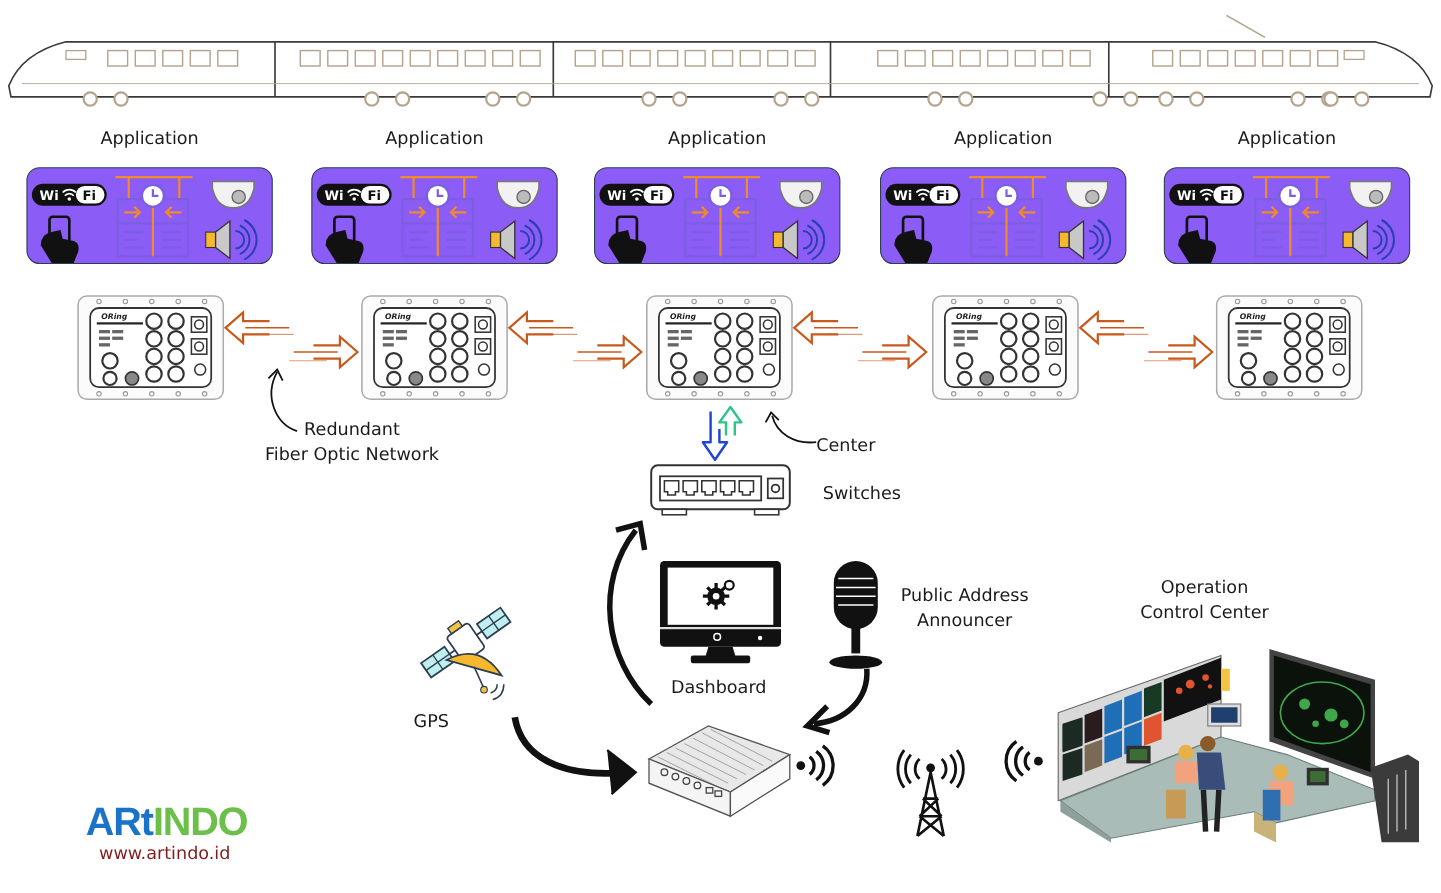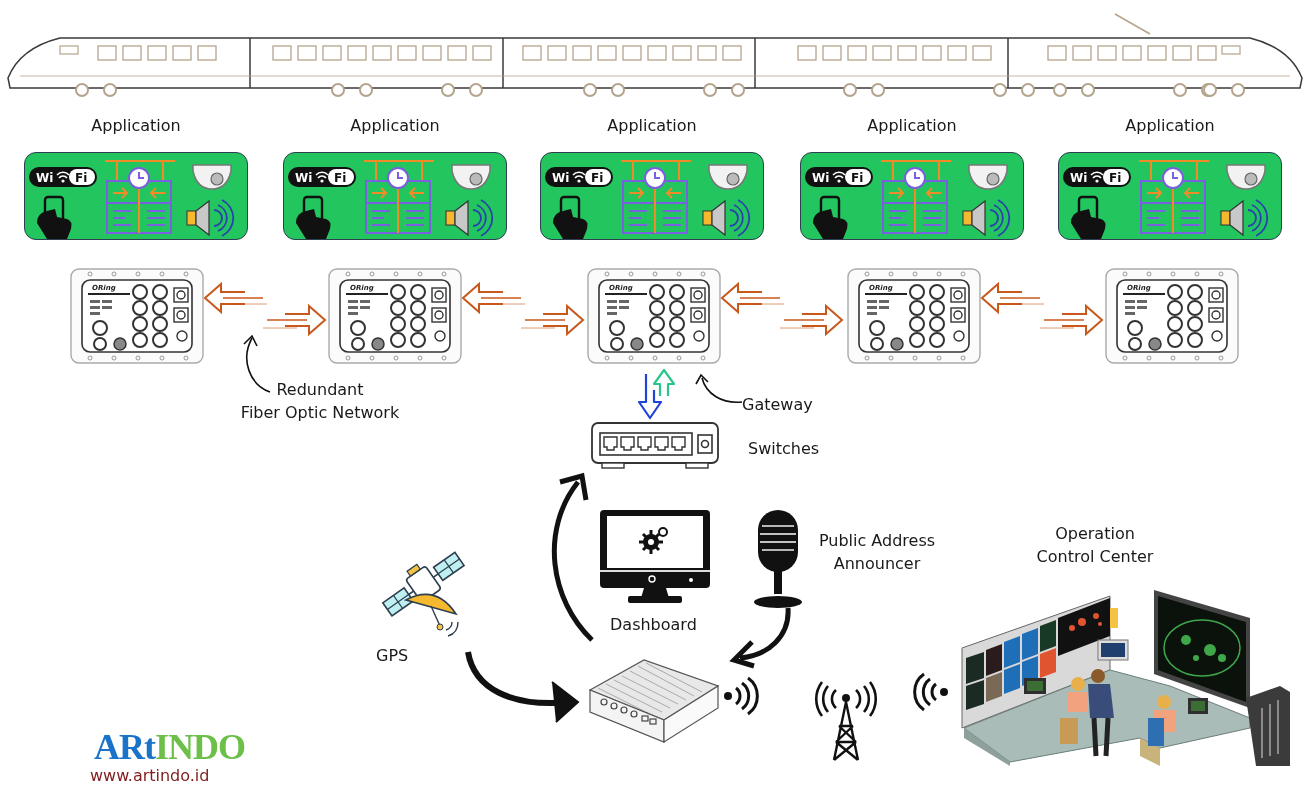--- a/index.html
+++ b/index.html
@@ -1,23 +1,23 @@
 <!DOCTYPE html>
 <html><head>
 <meta charset="utf-8">
 <style>
   html,body{margin:0;padding:0;background:#fff;}
   body{width:1310px;height:812px;position:relative;overflow:hidden;font-family:"DejaVu Sans",sans-serif;color:#222;}
   .abs{position:absolute;}
   .lbl{position:absolute;font-size:16px;color:#1a1a1a;text-align:center;white-space:nowrap;line-height:23px;}
   .app-title{position:absolute;top:116px;width:200px;text-align:center;font-size:16px;color:#1a1a1a;}
-  .app-box{position:absolute;top:152px;width:224px;height:88px;border:1.5px solid #2e3f4f;border-radius:12px;background:#22c55e;box-sizing:border-box;}
+  .app-box{position:absolute;top:152px;width:224px;height:88px;border:1.5px solid #2e3f4f;border-radius:12px;background:#8b5cf6;box-sizing:border-box;}
   .sw{position:absolute;top:268px;width:107px;height:96px;}
   svg{display:block;}
-  .logo{position:absolute;left:78px;top:726px;font-family:Liberation Serif, serif;font-weight:bold;font-size:36px;letter-spacing:-1px;margin-left:16px;}
+  .logo{position:absolute;left:78px;top:726px;font-family:Liberation Sans, sans-serif;font-weight:bold;font-size:36px;letter-spacing:-1px;}
   .logo .a{color:#1a73c9;}
   .logo .b{color:#6cc04a;}
   .url{position:absolute;left:90px;top:766px;font-size:16px;color:#7f1d1d;}
 </style>
 </head>
 <body>
 
 <div class="abs" style="left:0;top:8px;width:1310px;height:90px;">
   <svg id="train-svg" width="1310" height="90" viewBox="0 0 1310 90">
       <path d="M60 30 Q20 40 8 70 L10 80 L1300 80 L1302 70 Q1290 40 1250 30 Z" fill="#fff" stroke="#3a3a3a" stroke-width="1.5"></path>
@@ -596,21 +596,21 @@
 </div>
 
 <svg class="abs" style="left:630px;top:366px;" width="50" height="58">
   <path d="M30 30 V18 H24 L34 4 L44 18 H38 V30" fill="none" stroke="#2bc48a" stroke-width="2.2" stroke-linejoin="round"></path>
   <path d="M16 8 V36 H9 L20 52 L31 36 H24 V24" fill="none" stroke="#2045d6" stroke-width="2.2" stroke-linejoin="round"></path>
 </svg>
 <svg class="abs" style="left:692px;top:370px;" width="52" height="40">
   <path d="M50 32 C 30 34, 14 24, 10 8" fill="none" stroke="#111" stroke-width="1.6"></path>
   <path d="M4 14 L9 5 L16 12" fill="none" stroke="#111" stroke-width="1.6"></path>
 </svg>
-<div class="lbl" style="left:742px;top:393px;">Gateway</div>
+<div class="lbl" style="left:742px;top:393px;">Center</div>
 
 <svg class="abs" style="left:590px;top:420px;" width="130" height="52">
   <rect x="2" y="3" width="126" height="40" rx="6" fill="#fff" stroke="#333" stroke-width="1.8"></rect>
   <rect x="10" y="13" width="92" height="22" fill="#fff" stroke="#333" stroke-width="1.6"></rect>
   <g fill="none" stroke="#333" stroke-width="1.4">
     <path d="M14 17 h13 v10 h-3 v3 h-7 v-3 h-3 z"></path>
     <path d="M31 17 h13 v10 h-3 v3 h-7 v-3 h-3 z"></path>
     <path d="M48 17 h13 v10 h-3 v3 h-7 v-3 h-3 z"></path>
     <path d="M65 17 h13 v10 h-3 v3 h-7 v-3 h-3 z"></path>
     <path d="M82 17 h13 v10 h-3 v3 h-7 v-3 h-3 z"></path>

